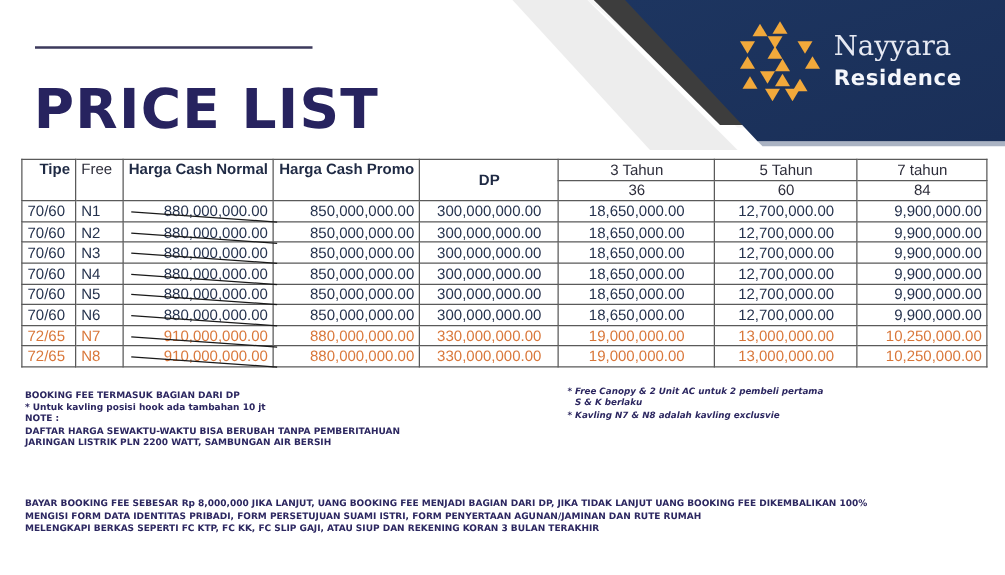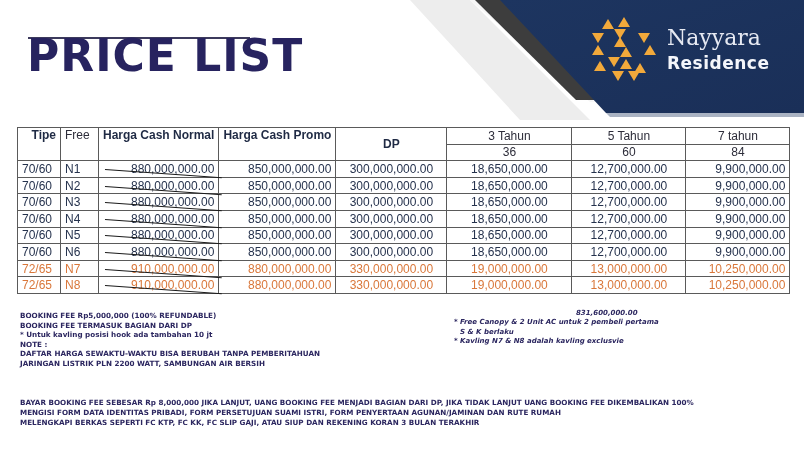--- a/index.html
+++ b/index.html
@@ -1,21 +1,21 @@
 <!DOCTYPE html>
 <html><head>
 <meta charset="utf-8">
 <style>
   * { box-sizing: border-box; margin: 0; padding: 0; }
   html, body { width: 804px; height: 460px; overflow: hidden; background: #ffffff; }
   body { position: relative; font-family: "DejaVu Sans", sans-serif; }
 
   
   .hdr-rule { position: absolute; left: 28px; top: 37px; width: 222px; height: 2px; background: #3c3a5c; }
-  .title { position: absolute; left: 27px; top: 30px; font-family: "DejaVu Sans", sans-serif; font-weight: bold;
+  .title { position: absolute; left: 27px; top: 62px; font-family: "DejaVu Sans", sans-serif; font-weight: bold;
            font-size: 44px; letter-spacing: 1px; color: #27235f; line-height: 52px; }
 
   .banner-wrap { position: absolute; left: 0; top: 0; width: 804px; height: 120px; pointer-events: none; }
   .logo { position: absolute; left: 590px; top: 15px; width: 70px; height: 66px; }
   .brand-name { position: absolute; left: 667px; top: 25px; font-family: "DejaVu Serif", serif; font-size: 22px;
                 color: #e6e9f2; line-height: 26px; }
   .brand-sub { position: absolute; left: 667px; top: 52px; font-family: "DejaVu Sans", sans-serif; font-weight: bold;
                font-size: 17px; color: #f4f6fb; line-height: 22px; letter-spacing: 0.5px; }
 
   
@@ -186,30 +186,28 @@
       <td class="promo">880,000,000.00</td>
       <td class="dp">330,000,000.00</td>
       <td class="t3">19,000,000.00</td>
       <td class="t5">13,000,000.00</td>
       <td class="t7">10,250,000.00</td>
     </tr>
   </tbody>
 </table>
 
 <div class="notes-left">
-  <div>BOOKING FEE Rp5,000,000 (100% REFUNDABLE)</div>
   <div>BOOKING FEE TERMASUK BAGIAN DARI DP</div>
   <div>* Untuk kavling posisi hook ada tambahan 10 jt</div>
   <div>NOTE :</div>
   <div>DAFTAR HARGA SEWAKTU-WAKTU BISA BERUBAH TANPA PEMBERITAHUAN</div>
   <div>JARINGAN LISTRIK PLN 2200 WATT, SAMBUNGAN AIR BERSIH</div>
 </div>
 
 <div class="notes-right">
-  <div class="total">831,600,000.00</div>
   <div>* Free Canopy &amp; 2 Unit AC untuk 2 pembeli pertama</div>
   <div class="sk">S &amp; K berlaku</div>
   <div>* Kavling N7 &amp; N8 adalah kavling exclusvie</div>
 </div>
 
 <div class="stage">
   <div>BAYAR BOOKING FEE SEBESAR Rp 8,000,000 JIKA LANJUT, UANG BOOKING FEE MENJADI BAGIAN DARI DP, JIKA TIDAK LANJUT UANG BOOKING FEE DIKEMBALIKAN 100%</div>
   <div>MENGISI FORM DATA IDENTITAS PRIBADI, FORM PERSETUJUAN SUAMI ISTRI, FORM PENYERTAAN AGUNAN/JAMINAN DAN RUTE RUMAH</div>
   <div>MELENGKAPI BERKAS SEPERTI FC KTP, FC KK, FC SLIP GAJI, ATAU SIUP DAN REKENING KORAN 3 BULAN TERAKHIR</div>
 </div>

